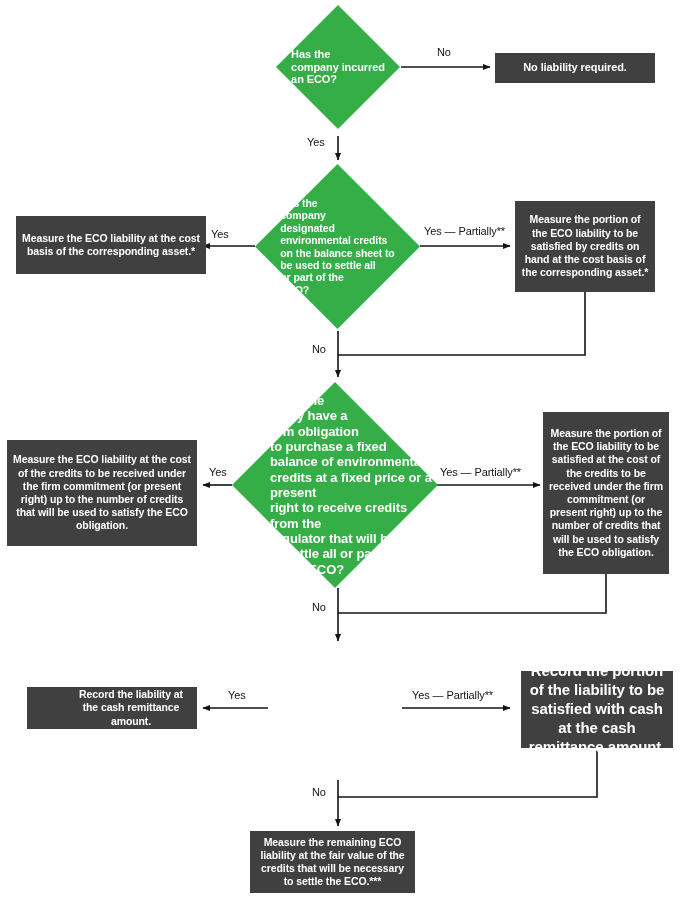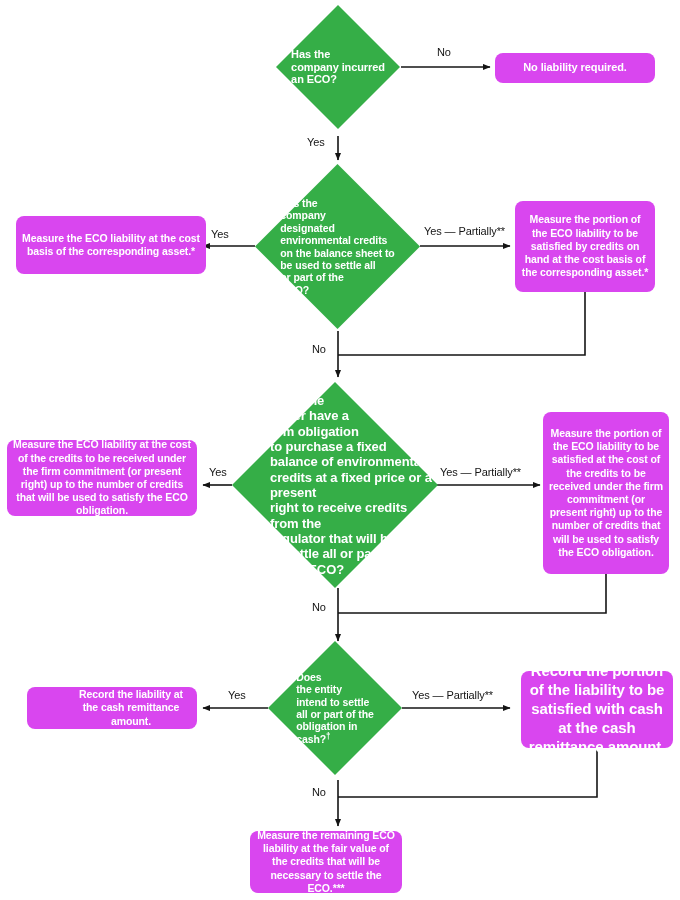--- a/index.html
+++ b/index.html
@@ -51,32 +51,31 @@
     z-index: 2;
     color: #ffffff;
     font-weight: bold;
     text-align: left;
     line-height: 1.18;
     letter-spacing: -0.1px;
     padding: 0 2px;
   }
   
   .box {
-    background: #d946ef;
+    background: #404040;
     color: #ffffff;
     font-weight: bold;
     text-align: center;
     display: flex;
     align-items: center;
     justify-content: center;
     line-height: 1.26;
     letter-spacing: -0.1px;
     padding: 4px 6px;
     box-sizing: border-box;
-    border-radius: 8px;
   }
   
   .edge-label {
     position: absolute;
     color: #141414;
     font-weight: normal;
     font-size: 11px;
     white-space: nowrap;
     letter-spacing: -0.1px;
   }
@@ -158,55 +157,44 @@
   <div class="node box" style="left:515px; top:201px; width:140px; height:91px; font-size:10.5px;">Measure the portion of the ECO liability to be satisfied by credits on hand at the cost basis of the corresponding asset.*</div>
 
   <div class="edge-label" style="left:211px; top:228px;">Yes</div>
   <div class="edge-label" style="left:424px; top:225px;">Yes — Partially**</div>
   <div class="edge-label" style="left:312px; top:343px;">No</div>
 
   <div class="node diamond" style="left:232px; top:382px; width:206px; height:206px;">
     <span class="shape"></span>
     <span class="dtext" style="font-size:13px;margin-left:36px;">
       <span>Does the</span><br>
-      <span>under have a</span><br>
+      <span>entity have a</span><br>
       <span>firm obligation</span><br>
       <span>to purchase a fixed</span><br>
       <span>balance of environmental</span><br>
       <span>credits at a fixed price or a present</span><br>
       <span>right to receive credits from the</span><br>
       <span>regulator that will be used</span><br>
       <span>to settle all or part</span><br>
       <span>of the ECO?</span>
     </span>
   </div>
 
-  <div class="node box" style="left:7px; top:440px; width:190px; height:76px; font-size:10.5px;">Measure the ECO liability at the cost of the credits to be received under the firm commitment (or present right) up to the number of credits that will be used to satisfy the ECO obligation.</div>
+  <div class="node box" style="left:7px; top:440px; width:190px; height:106px; font-size:10.5px;">Measure the ECO liability at the cost of the credits to be received under the firm commitment (or present right) up to the number of credits that will be used to satisfy the ECO obligation.</div>
 
   <div class="node box" style="left:543px; top:412px; width:126px; height:162px; font-size:10.5px;">Measure the portion of the ECO liability to be satisfied at the cost of the credits to be received under the firm commitment (or present right) up to the number of credits that will be used to satisfy the ECO obligation.</div>
 
   <div class="edge-label" style="left:209px; top:466px;">Yes</div>
   <div class="edge-label" style="left:440px; top:466px;">Yes — Partially**</div>
   <div class="edge-label" style="left:312px; top:601px;">No</div>
 
-  <div class="node diamond" style="left:268px; top:641px; width:134px; height:134px;">
-    <span class="shape"></span>
-    <span class="dtext" style="font-size:10.5px;">
-      <span>Does</span><br>
-      <span>the entity</span><br>
-      <span>intend to settle</span><br>
-      <span>all or part of the</span><br>
-      <span>obligation in</span><br>
-      <span><span>cash?</span><span class="sup">†</span></span>
-    </span>
-  </div>
 
   <div class="node box" style="left:27px; top:687px; width:170px; height:42px; font-size:10.5px;padding-left:44px;">Record the liability at the cash remittance amount.</div>
 
   <div class="node box" style="left:521px; top:671px; width:152px; height:77px; font-size:15px;">Record the portion of the liability to be satisfied with cash at the cash remittance amount.</div>
 
   <div class="edge-label" style="left:228px; top:689px;">Yes</div>
   <div class="edge-label" style="left:412px; top:689px;">Yes — Partially**</div>
   <div class="edge-label" style="left:312px; top:786px;">No</div>
 
-  <div class="node box" style="left:250px; top:831px; width:152px; height:62px; font-size:10.5px;">Measure the remaining ECO liability at the fair value of the credits that will be necessary to settle the ECO.***</div>
+  <div class="node box" style="left:250px; top:831px; width:165px; height:62px; font-size:10.5px;">Measure the remaining ECO liability at the fair value of the credits that will be necessary to settle the ECO.***</div>
 
 </div>
 
 </body></html>

